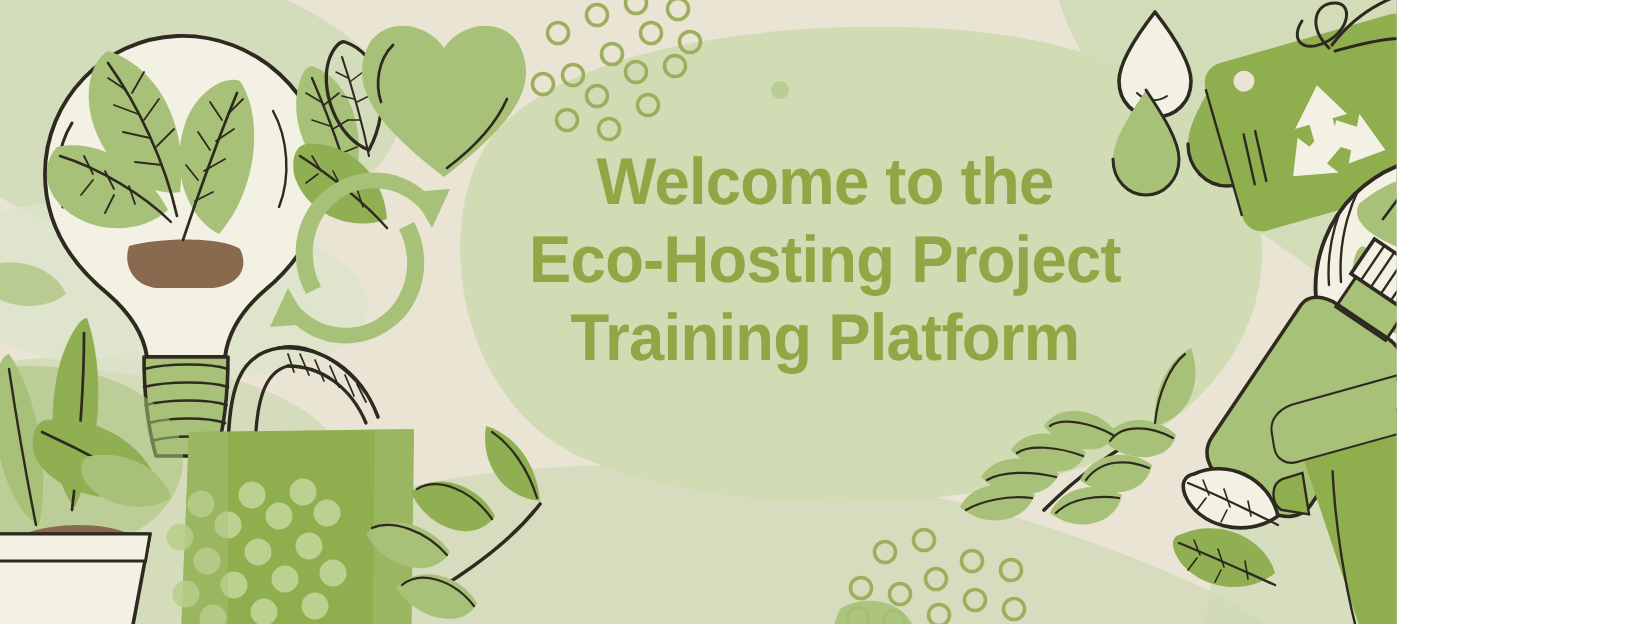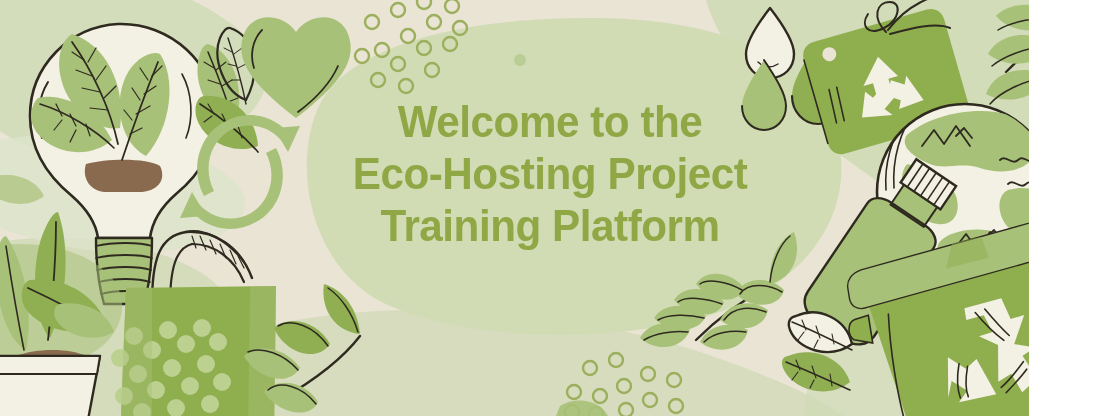--- a/index.html
+++ b/index.html
@@ -2,21 +2,21 @@
 <html><head>
 <meta charset="utf-8">
 <style>
   html, body {
     margin: 0;
     padding: 0;
     background: #ffffff;
   }
   #banner {
     position: relative;
-    width: 1029px;
+    width: 931px;
     height: 416px;
     overflow: hidden;
     background: #0f172a;
     font-family: "Liberation Sans", sans-serif;
   }
   #art {
     position: absolute;
     inset: 0;
     width: 1093px;
     height: 416px;

